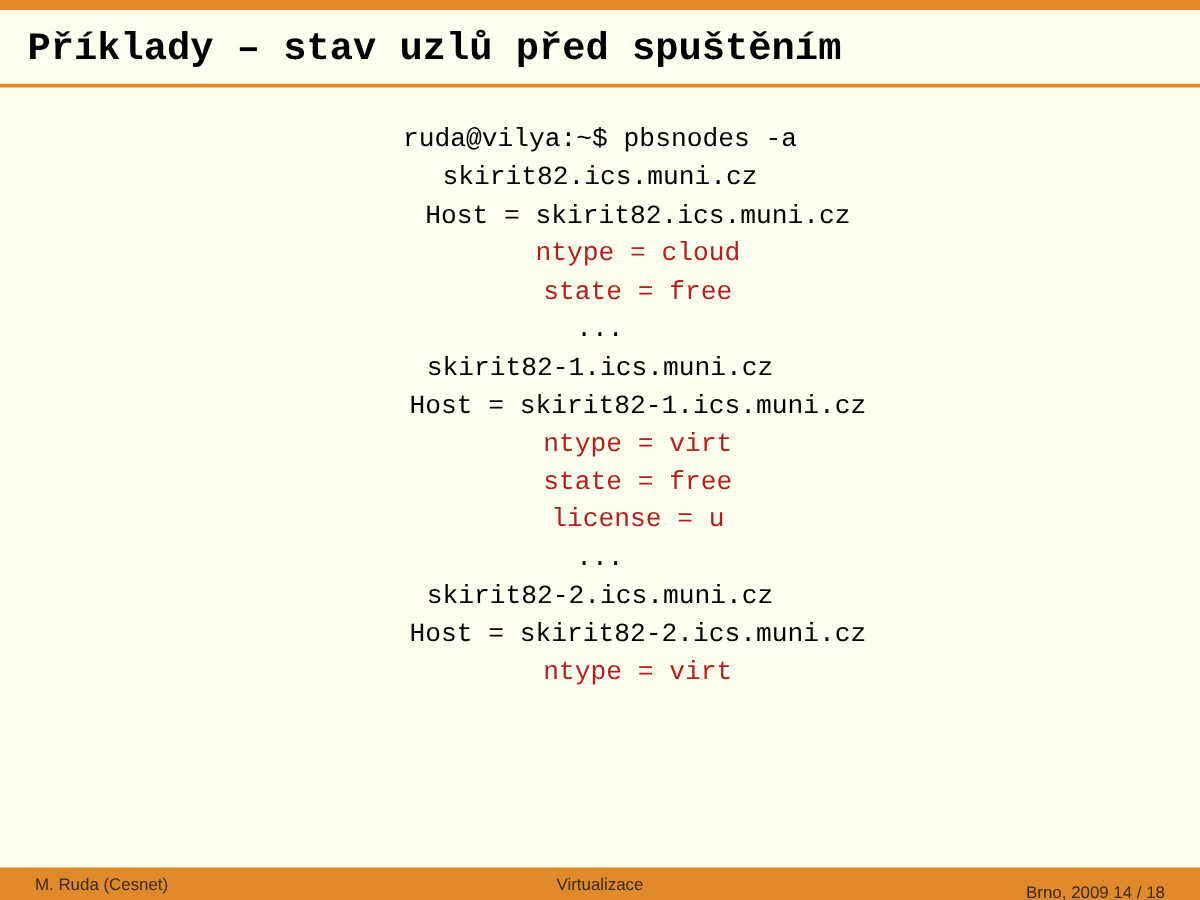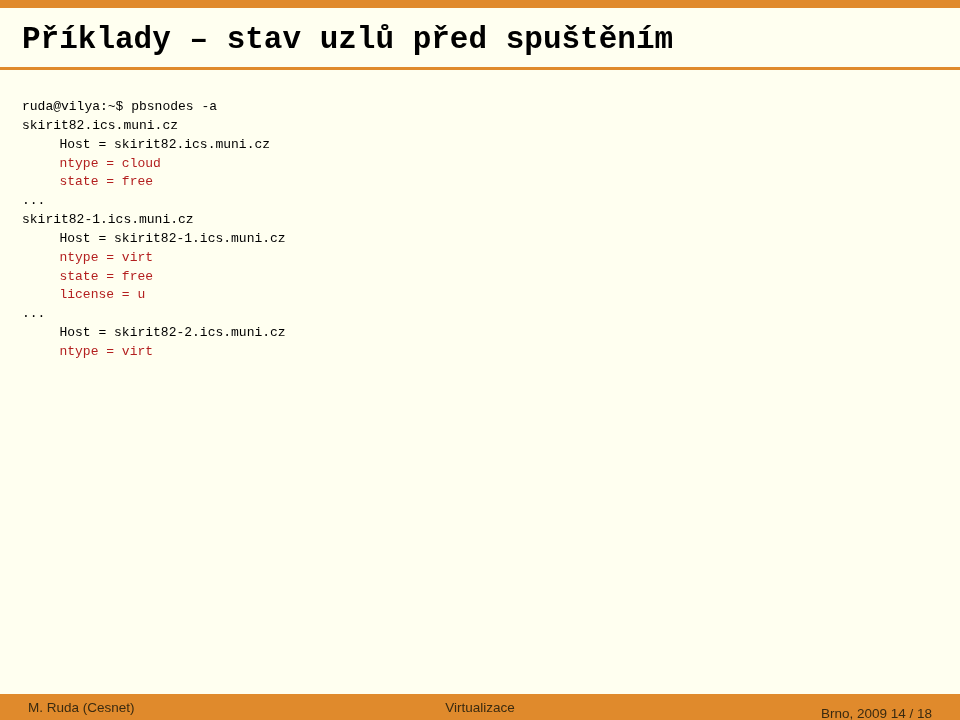--- a/index.html
+++ b/index.html
@@ -2,21 +2,21 @@
 <html><head>
 <meta charset="utf-8">
 <style>
   * { margin: 0; padding: 0; box-sizing: border-box; }
   html, body { width: 960px; height: 720px; overflow: hidden; font-family: sans-serif; }
   body { background: #fffff0; display: flex; flex-direction: column; }
   .topbar { height: 8px; background: #e08a2c; }
   .title-block { background: #fffff0; padding: 14px 22px 10px 22px; font-family: Liberation Mono, monospace; }
   .title { font-size: 31px; font-weight: bold; color: #000; }
   .divider { height: 3px; background: #e08a2c; }
-  .content { flex: 1; padding: 28px 22px 0 22px; font-family: "Courier New", monospace; font-size: 13px; color: #000; line-height: 1.45; }
+  .content { flex: 1; padding: 28px 22px 0 22px; font-family: "Courier New", monospace; font-size: 21px; color: #000; line-height: 1.45; text-align: center; }
   .line { white-space: pre; }
   .i1 { padding-left: 4.8ch; }
   .red { color: #b31f1f; }
   .footer { height: 26px; background: #e08a2c; display: flex; align-items: center; font-size: 13.5px; color: #3a2a10; padding: 0 28px; }
   .footer .left { flex: 1; text-align: left; }
   .footer .center { flex: 1; text-align: center; }
   .footer .right { flex: 1; text-align: right; margin-top: 12px; }
 </style>
 </head>
 <body>
@@ -35,20 +35,21 @@
   <div class="line i1">Host = skirit82.ics.muni.cz</div>
   <div class="line i1 red">ntype = cloud</div>
   <div class="line i1 red">state = free</div>
   <div class="line">...</div>
   <div class="line">skirit82-1.ics.muni.cz</div>
   <div class="line i1">Host = skirit82-1.ics.muni.cz</div>
   <div class="line i1 red">ntype = virt</div>
   <div class="line i1 red">state = free</div>
   <div class="line i1 red">license = u</div>
   <div class="line">...</div>
+  <div class="line">skirit82-2.ics.muni.cz</div>
   <div class="line i1">Host = skirit82-2.ics.muni.cz</div>
   <div class="line i1 red">ntype = virt</div>
 </div>
 
 <div class="footer">
   <div class="left">M. Ruda (Cesnet)</div>
   <div class="center">Virtualizace</div>
   <div class="right">Brno, 2009      14 / 18</div>
 </div>
 

